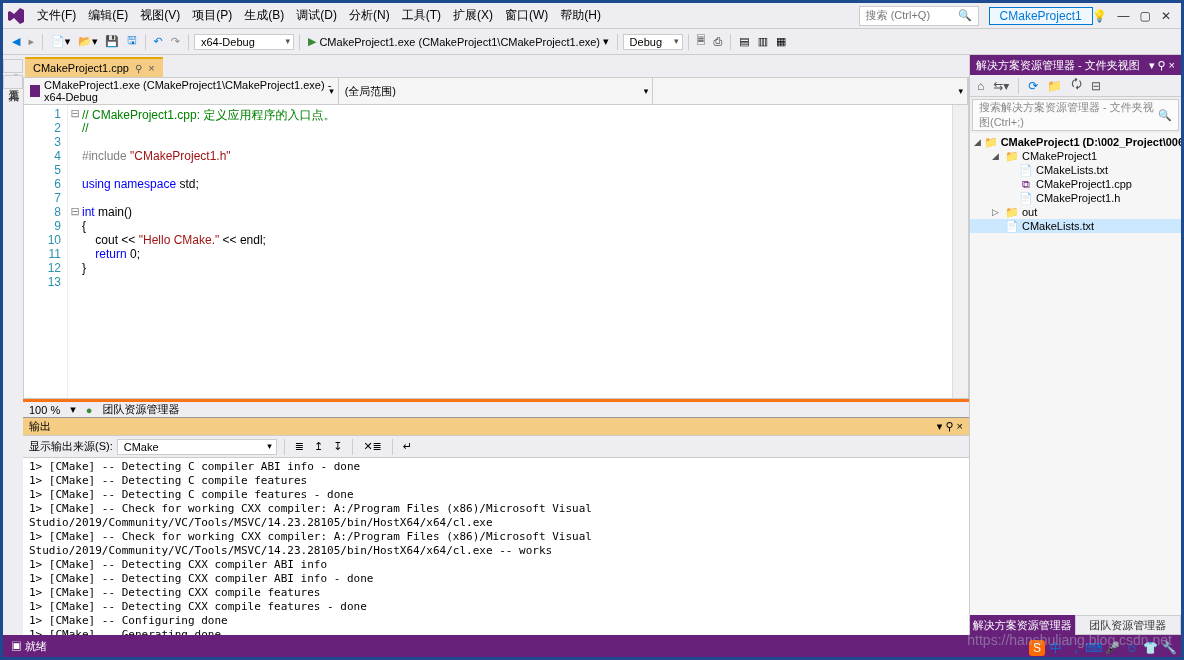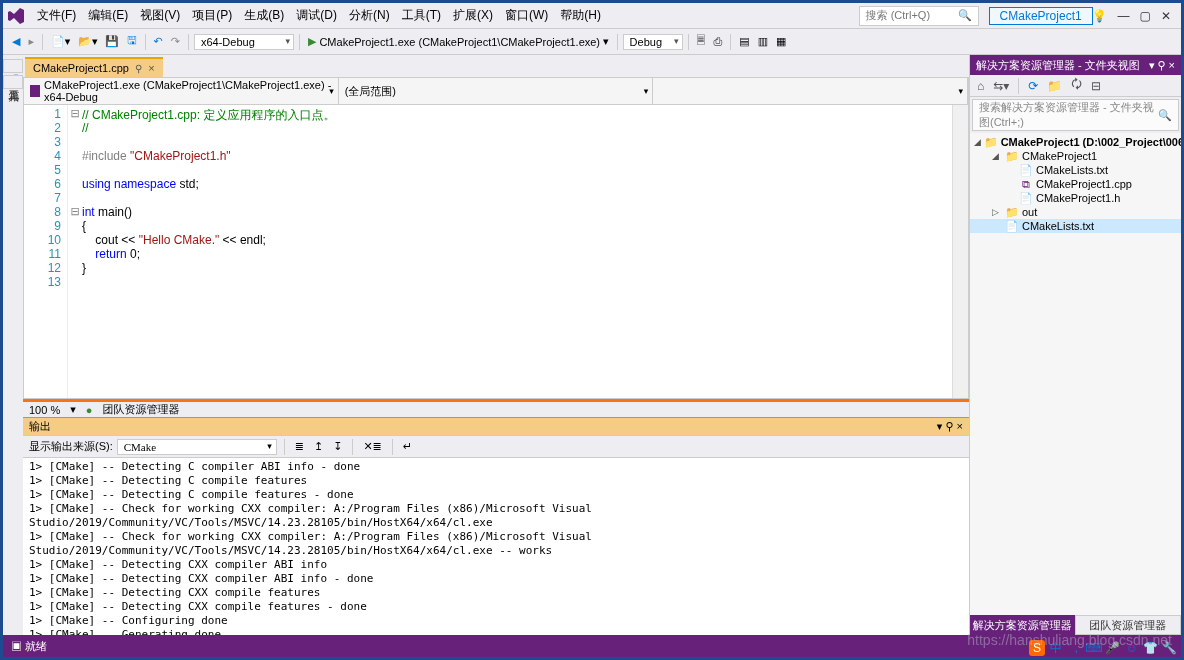--- a/index.html
+++ b/index.html
@@ -38,21 +38,21 @@
 .editor-scroll-v { width: 16px; background: #f0f0f0; border-left: 1px solid #ddd; }
 .code .comment { color: #008000; }
 .code .str { color: #a31515; }
 .code .kw { color: #0000ff; }
 .code .pp { color: #808080; }
 .editor-status { height: 18px; background: #eeeef2; display: flex; align-items: center; font-size: 11px; padding: 0 6px; gap: 10px; border-top: 3px solid #f97316; }
 .green-dot { color: #388a34; }
 .output-panel { height: 218px; display: flex; flex-direction: column; border-top: 1px solid #999; }
 .output-title { background: #f5cc84; height: 18px; display: flex; align-items: center; padding: 0 6px; font-size: 11px; justify-content: space-between; border-bottom: 1px solid #ccc; }
 .output-toolbar { height: 22px; background: #eeeef2; display: flex; align-items: center; padding: 0 6px; font-size: 11px; gap: 4px; border-bottom: 1px solid #ccc; }
-.out-dd { border: 1px solid #ccc; background: #fff; padding: 1px 20px 1px 6px; position: relative; min-width: 160px; font-family: Liberation Serif, serif; }
+.out-dd { border: 1px solid #ccc; background: #fff; padding: 1px 20px 1px 6px; position: relative; min-width: 160px; }
 .out-dd::after { content: "▾"; position: absolute; right: 4px; font-size: 9px; }
 .output-body { flex: 1; background: #fff; font-family: "NSimSun", Consolas, monospace; font-size: 11px; padding: 2px 6px; overflow: hidden; line-height: 14px; }
 .right-panel { width: 212px; background: #eeeef2; display: flex; flex-direction: column; border-left: 1px solid #ccc; }
 .rp-title { background: #68217a; color: #fff; height: 20px; display: flex; align-items: center; padding: 0 6px; font-size: 11px; justify-content: space-between; }
 .rp-toolbar { height: 22px; display: flex; align-items: center; padding: 0 4px; gap: 3px; border-bottom: 1px solid #ccc; font-size: 12px; color: #555; }
 .rp-search { height: 32px; border: 1px solid #ccc; margin: 2px; background: #fbfbfb; font-size: 11px; padding: 0 6px; display: flex; align-items: center; justify-content: space-between; color: #888; }
 .tree { flex: 1; background: #f6f6f6; font-size: 11px; padding: 2px 0; overflow: hidden; }
 .tree-row { display: flex; align-items: center; padding: 1px 4px; gap: 3px; cursor: pointer; white-space: nowrap; }
 .tree-row.sel { background: #cce8ff; }
 .t-arrow { width: 10px; font-size: 9px; color: #555; }

